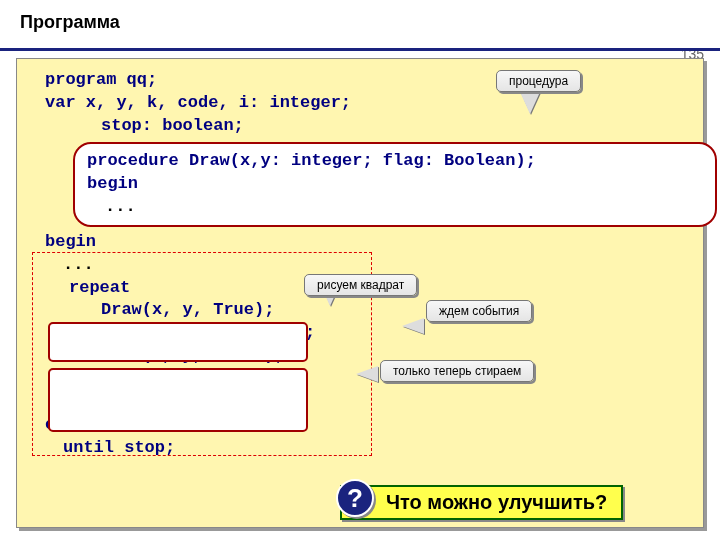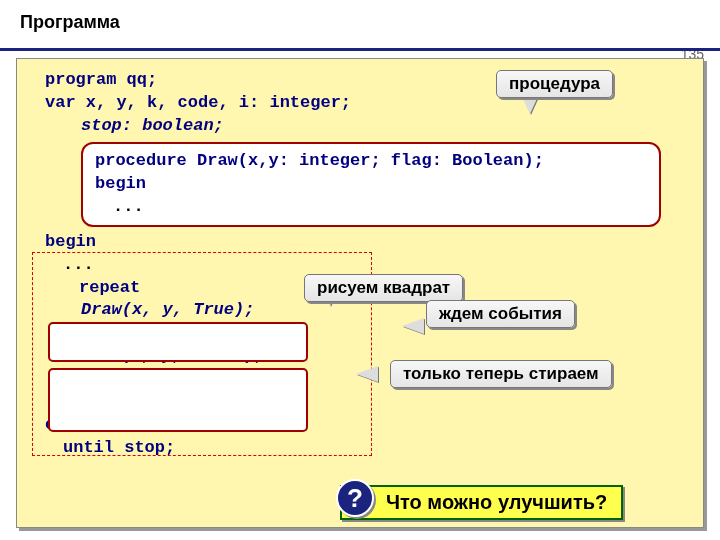--- a/index.html
+++ b/index.html
@@ -45,29 +45,29 @@
     background: #fff6b0;
     border: 1px solid #888;
     box-shadow: 3px 3px 0 #999;
     padding: 10px 28px;
     font-family: "Courier New", monospace;
     font-size: 17px;
     line-height: 1.35;
     font-weight: bold;
     color: #000080;
   }
-  .indent1 { margin-left: 36px; font-style: italic; }
+  .indent1 { margin-left: 56px; }
   .black { color: #000; }
   .navy { color: #000080; }
   .proc-box {
-    margin: 4px 0 4px 36px;
-    width: 580px;
+    margin: 4px 0 4px 28px;
+    width: 644px;
     background: #fff;
     border: 2px solid #a00000;
-    border-radius: 12px;
+    border-radius: 18px;
     padding: 6px 12px;
   }
   .dashed-box {
     position: absolute;
     border: 1.5px dashed #d00;
     pointer-events: none;
   }
   .dash1 { left: 32px; top: 252px; width: 340px; height: 204px; }
   .solid-box {
     position: absolute;
@@ -78,29 +78,29 @@
   .sb1 { left: 48px; top: 322px; width: 260px; height: 40px; }
   .sb2 { left: 48px; top: 368px; width: 260px; height: 64px; }
   .callout {
     position: absolute;
     background: linear-gradient(#f7f7f7, #e5e5e5);
     border: 1px solid #777;
     border-radius: 5px;
     box-shadow: 2px 2px 0 #888;
     padding: 3px 12px;
     font-family: Arial, sans-serif;
-    font-size: 17px;
-    font-weight: bold;
+    font-size: 12px;
+    font-weight: normal;
     color: #000;
     z-index: 5;
   }
   .c1 { left: 496px; top: 70px; }
   .c2 { left: 304px; top: 262px; margin-top: 12px; }
   .c3 { left: 426px; top: 300px; }
-  .c4 { left: 390px; top: 360px; }
+  .c4 { left: 380px; top: 360px; }
   .pointer {
     position: absolute;
     width: 0; height: 0;
     z-index: 4;
   }
   .ptr-down {
     border-left: 10px solid transparent;
     border-right: 10px solid transparent;
     border-top: 22px solid #ddd;
     filter: drop-shadow(1px 1px 0 #777);
@@ -160,21 +160,21 @@
   <div class="navy indent1">stop: boolean;</div>
 
   <div class="proc-box">
     <div class="navy">procedure Draw(x,y: integer; flag: Boolean);</div>
     <div class="navy">begin</div>
     <div class="black" style="margin-left:18px">...</div>
   </div>
 
   <div class="navy">begin</div>
   <div class="black" style="margin-left:18px">...</div>
-  <div class="navy" style="margin-left:34px">repeat</div>
+  <div class="navy" style="margin-left:24px">repeat</div>
   <div class="navy indent1">Draw(x, y, True);</div>
   <div class="navy indent1">while not IsEvent do;</div>
   <div class="navy indent1">Draw(x, y, False);</div>
   <div class="navy indent1">Event(k, code, i);</div>
   <div class="black indent1">...</div>
   <div class="navy">end.</div>
   <div class="navy" style="margin-left:18px">until stop;</div>
 </div>
 
 <div class="dashed-box dash1"></div>

